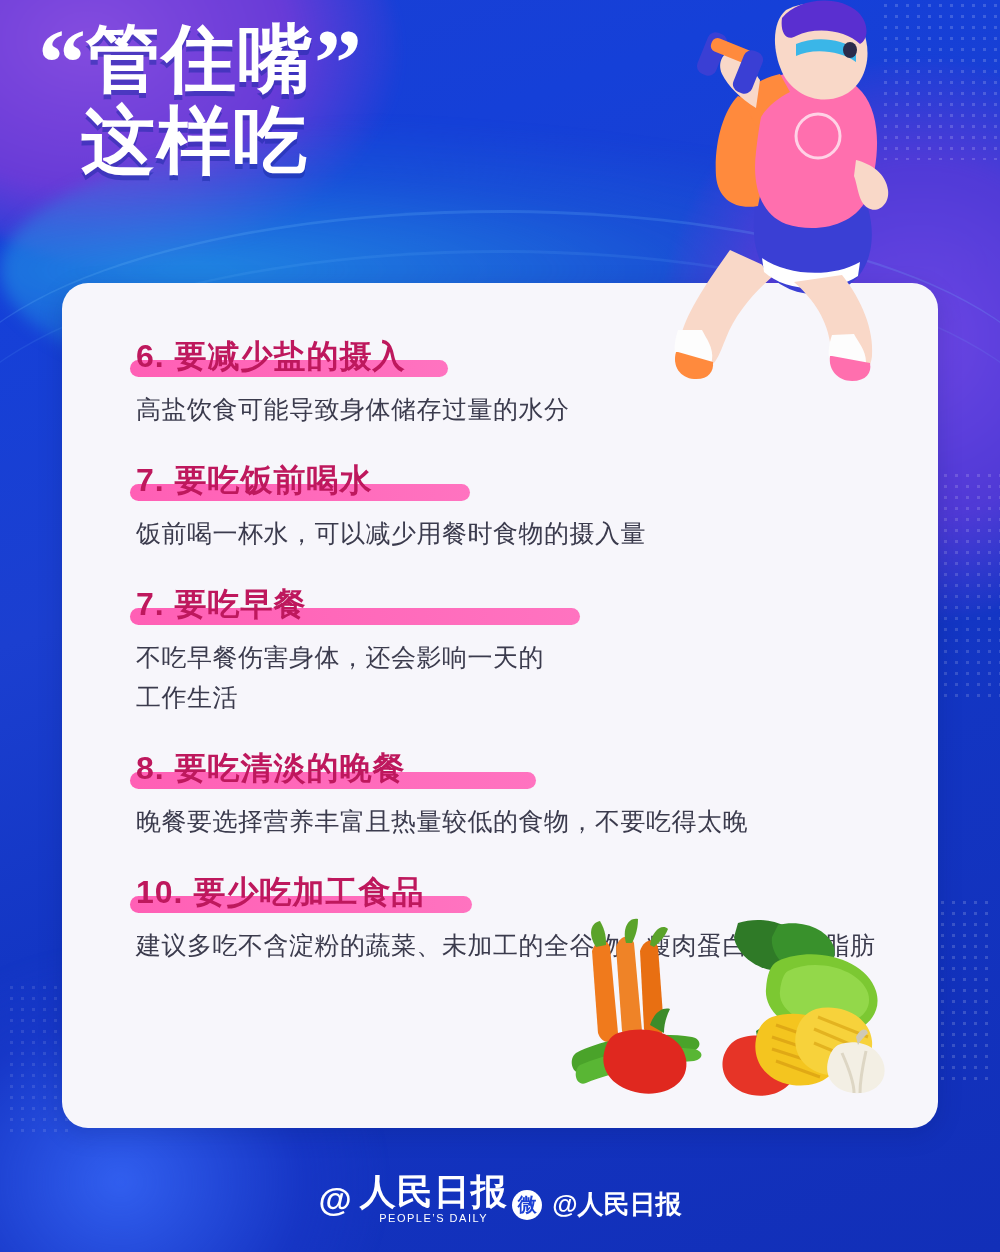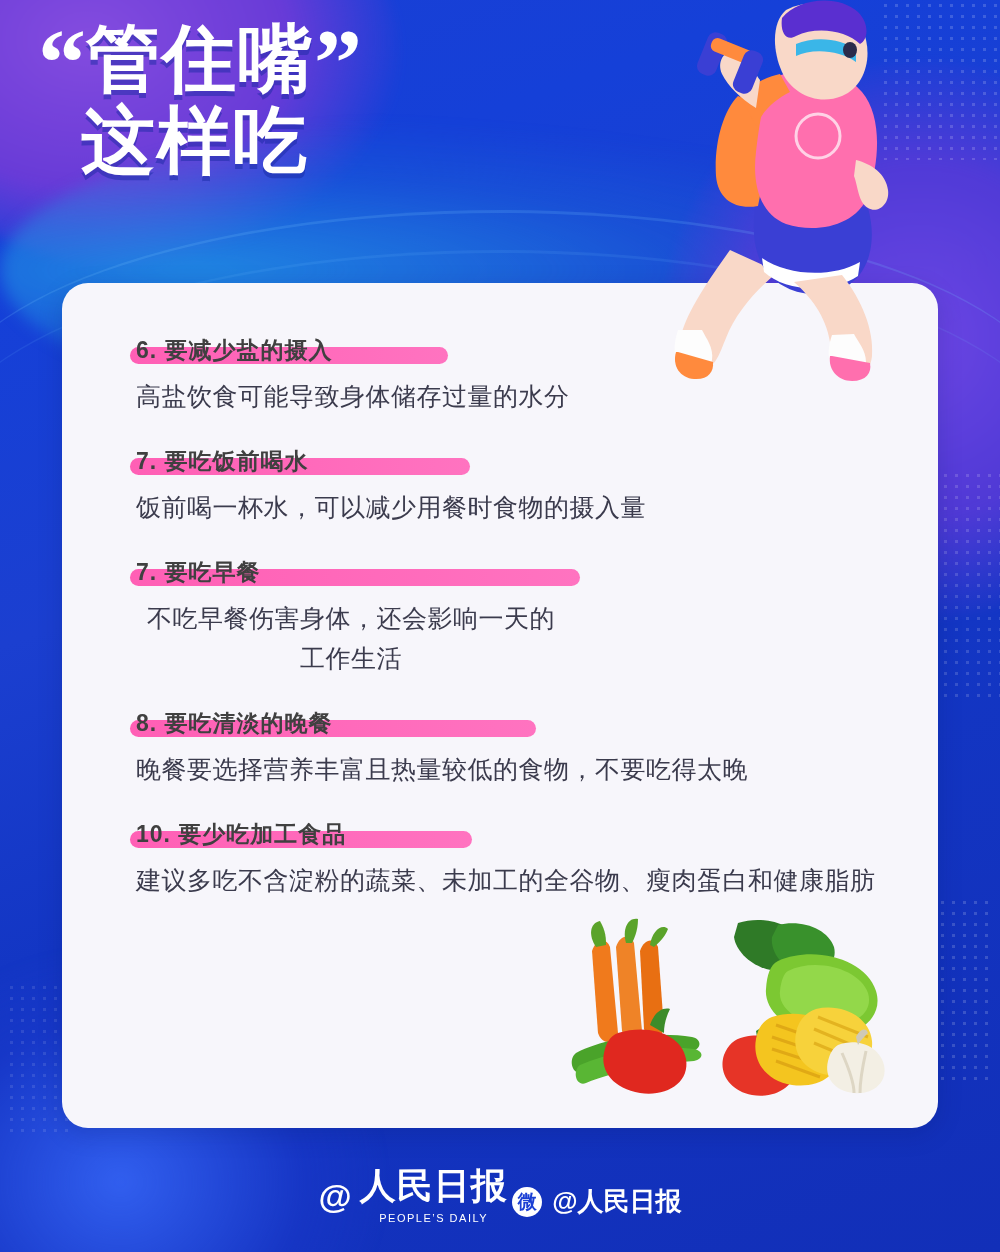--- a/index.html
+++ b/index.html
@@ -187,36 +187,35 @@
     left: -6px;
     bottom: 2px;
     height: 17px;
     border-radius: 9px;
     background: linear-gradient(90deg, #ff5fb5 0%, #ff73c0 100%);
     z-index: 1;
   }
   .head-text {
     position: relative;
     z-index: 2;
-    font-size: 23px;
-    font-weight: bold;
-    color: #404040;
+    font-size: 32px;
+    font-weight: bold;
+    color: #be185d;
     letter-spacing: 1px;
     white-space: nowrap;
   }
   .item-body {
     font-size: 25px;
     color: #3b3b4d;
     line-height: 40px;
     max-width: 760px;
     letter-spacing: .5px;
   }
   .item-body.narrow {
     max-width: 430px;
-    text-align: center;
   }
   
   .veggies {
     position: absolute;
     right: 42px;
     top: 630px;
     width: 330px;
     height: 190px;
     z-index: 5;
   }
@@ -243,21 +242,21 @@
   .logo-main {
     font-size: 36px;
     font-weight: bold;
     line-height: 36px;
     letter-spacing: 1px;
   }
   .logo-sub {
     font-size: 11px;
     letter-spacing: 1.5px;
     color: #ffffff;
-    margin-top: 8px;
+    margin-top: 2px;
   }
   .weibo-row {
     margin-top: 14px;
     display: inline-flex;
     align-items: center;
     gap: 10px;
     color: #ffffff;
     font-size: 26px;
     font-weight: bold;
   }

